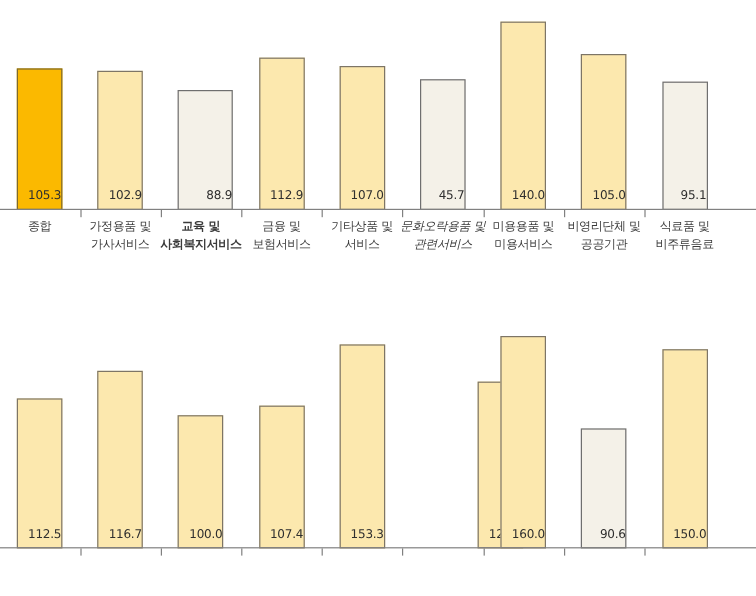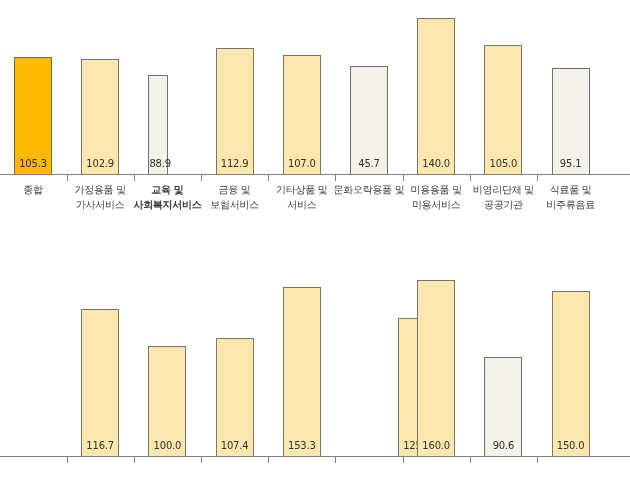--- a/index.html
+++ b/index.html
@@ -77,21 +77,21 @@
   }
   .bar.muted {
     background: #f4f1e8;
     border-color: #6f6f6f;
   }
   .bar-value {
     position: absolute;
     left: 0;
     right: 0;
     bottom: 5px;
-    text-align: center;
+    text-align: right;
     font-size: 10px;
     line-height: 11px;
     color: #2f2f2f;
     letter-spacing: -0.2px;
     white-space: nowrap;
   }
 
   
   .cat-labels {
     position: absolute;
@@ -119,21 +119,21 @@
 
   <div class="chart-row" id="row-top">
     <div class="plot-area">
       <div class="bars" id="bars-top" style="height: 174px;">
           <div class="bar highlight" style="left: 14px; width: 38px; height: 118px;">
             <span class="bar-value">105.3</span>
           </div>
           <div class="bar" style="left: 81.2px; width: 38px; height: 116px;">
             <span class="bar-value">102.9</span>
           </div>
-          <div class="bar muted" style="left: 148.4px; width: 20px; height: 100px;">
+          <div class="bar muted" style="left: 148.4px; width: 46px; height: 100px;">
             <span class="bar-value">88.9</span>
           </div>
           <div class="bar" style="left: 215.6px; width: 38px; height: 127px; padding-left: 36px;">
             <span class="bar-value">112.9</span>
           </div>
           <div class="bar" style="left: 282.8px; width: 38px; height: 120px;">
             <span class="bar-value">107.0</span>
           </div>
           <div class="bar muted" style="left: 350px; width: 38px; height: 109px;">
             <span class="bar-value">45.7</span>
@@ -173,41 +173,45 @@
           <span class="ln">사회복지서비스</span>
         </div>
         <div class="cat-label" style="left: 189.6px; width: 90px;">
           <span class="ln">금융 및</span>
           <span class="ln">보험서비스</span>
         </div>
         <div class="cat-label" style="left: 256.8px; width: 90px;">
           <span class="ln">기타상품 및</span>
           <span class="ln">서비스</span>
         </div>
-        <div class="cat-label" style="left: 324px; width: 90px;">
+        <div class="cat-label" style="left: 324px; width: 90px; font-style: italic;">
           <span class="ln">문화오락용품 및</span>
+          <span class="ln">관련서비스</span>
         </div>
         <div class="cat-label" style="left: 391.2px; width: 90px;">
           <span class="ln">미용용품 및</span>
           <span class="ln">미용서비스</span>
         </div>
         <div class="cat-label" style="left: 458.4px; width: 90px;">
           <span class="ln">비영리단체 및</span>
           <span class="ln">공공기관</span>
         </div>
         <div class="cat-label" style="left: 525.6px; width: 90px;">
           <span class="ln">식료품 및</span>
           <span class="ln">비주류음료</span>
         </div>
       </div>
   </div>
 
   <div class="chart-row" id="row-bottom">
     <div class="plot-area">
       <div class="bars" id="bars-bottom" style="height: 194px;">
+          <div class="bar" style="left: 14px; width: 38px; height: 125px;">
+            <span class="bar-value">112.5</span>
+          </div>
           <div class="bar" style="left: 81.2px; width: 38px; height: 148px;">
             <span class="bar-value">116.7</span>
           </div>
           <div class="bar" style="left: 148.4px; width: 38px; height: 111px;">
             <span class="bar-value">100.0</span>
           </div>
           <div class="bar" style="left: 215.6px; width: 38px; height: 119px;">
             <span class="bar-value">107.4</span>
           </div>
           <div class="bar" style="left: 282.8px; width: 38px; height: 170px;">

